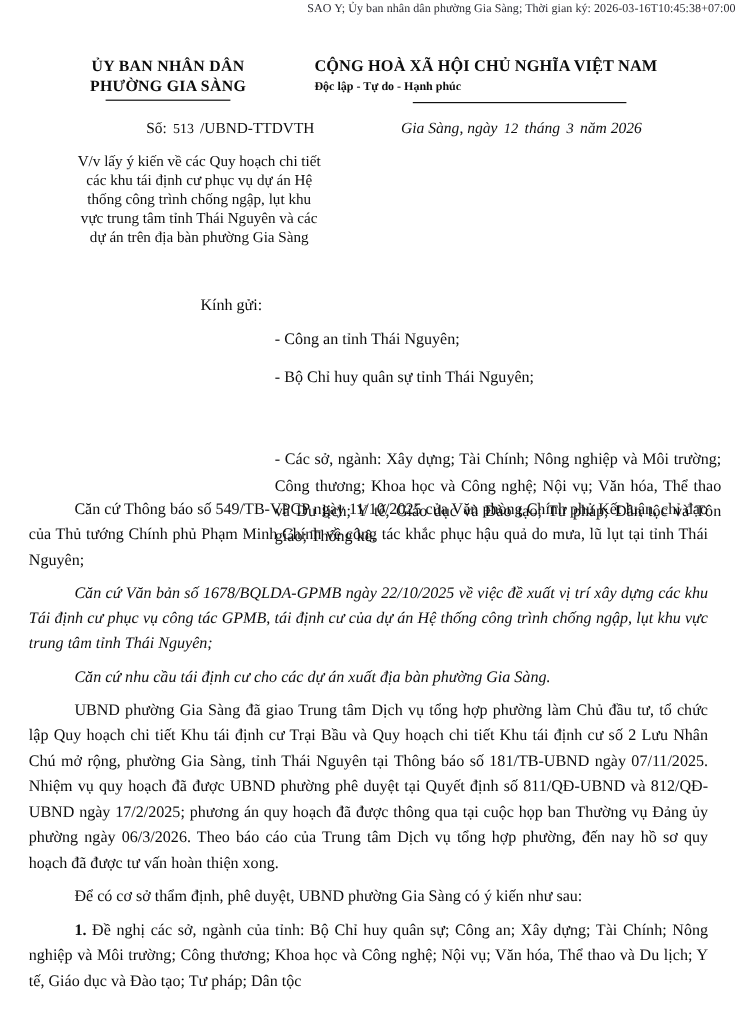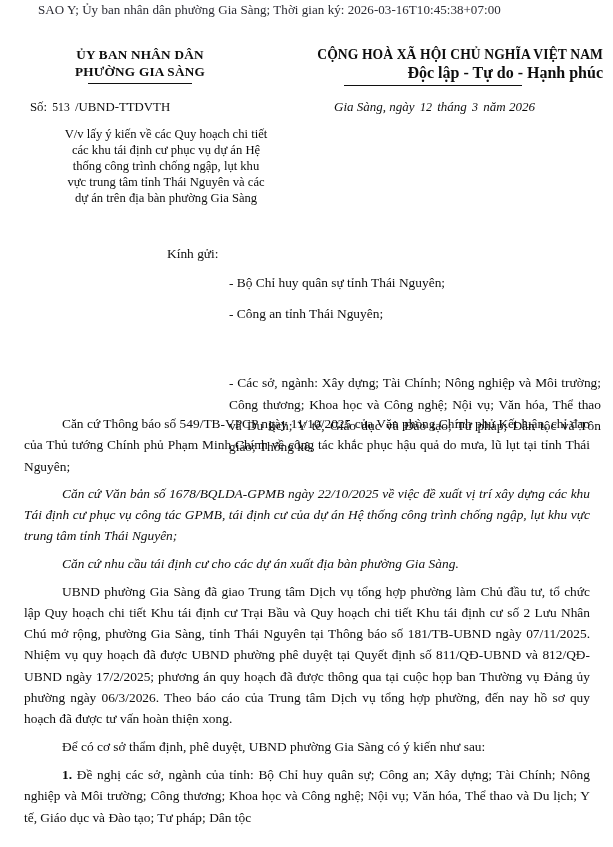--- a/index.html
+++ b/index.html
@@ -16,22 +16,22 @@
     position: relative;
     -webkit-font-smoothing: antialiased;
   }
 
   
   .sign-stamp {
     position: absolute;
     top: 2px;
     left: 0;
     width: 613px;
-    text-align: left;
-    font-size: 13px;
+    text-align: right;
+    font-size: 10px;
     letter-spacing: 0.05px;
     color: #2b2b33;
     white-space: nowrap;
     padding-left: 38px;
     box-sizing: border-box;
   }
 
   .page {
     position: absolute;
     top: 0;
@@ -51,38 +51,38 @@
     align-items: flex-start;
   }
   .lh-left {
     width: 262px;
     text-align: center;
     padding-left: 18px;
     box-sizing: border-box;
   }
   .lh-right {
     width: 351px;
-    text-align: right;
+    text-align: left;
     padding-right: 10px;
     box-sizing: border-box;
   }
   .org-name {
     font-size: 13.2px;
     font-weight: bold;
     line-height: 17px;
     letter-spacing: 0.25px;
   }
   .nation-name {
     font-size: 13.6px;
     font-weight: bold;
     line-height: 17px;
     letter-spacing: 0.1px;
   }
   .motto {
-    font-size: 16px;
+    font-size: 10px;
     font-weight: bold;
     line-height: 18px;
     margin-top: 1px;
   }
   .rule {
     height: 1.4px;
     background: #101010;
     margin: 3px auto 0 auto;
   }
   .rule-left { width: 104px; }
@@ -92,21 +92,21 @@
   .ref-row {
     position: absolute;
     top: 99px;
     left: 0;
     width: 613px;
     display: flex;
     align-items: baseline;
   }
   .ref-left {
     width: 262px;
-    text-align: left;
+    text-align: right;
     padding-left: 30px;
     box-sizing: border-box;
     font-size: 12.8px;
     white-space: nowrap;
   }
   .ref-left .num {
     font-size: 11.6px;
     padding: 0 2px;
   }
   .ref-right {
@@ -219,22 +219,22 @@
       <span>năm</span>
       <span>2026</span>
     </div>
   </div>
 
   <div class="subject">V/v lấy ý kiến về các Quy hoạch chi tiết các khu tái định cư phục vụ dự án Hệ thống công trình chống ngập, lụt khu vực trung tâm tỉnh Thái Nguyên và các dự án trên địa bàn phường Gia Sàng</div>
 
   <div class="recipients">
     <div class="kinh-gui">Kính gửi:</div>
     <div class="rcp-list">
+      <div class="rcp-item">- Công an tỉnh Thái Nguyên;</div>
       <div class="rcp-item">- Bộ Chỉ huy quân sự tỉnh Thái Nguyên;</div>
-      <div class="rcp-item">- Công an tỉnh Thái Nguyên;</div>
       <div class="rcp-item multi">- Các sở, ngành: Xây dựng; Tài Chính; Nông nghiệp và Môi trường; Công thương; Khoa học và Công nghệ; Nội vụ; Văn hóa, Thể thao và Du lịch; Y tế, Giáo dục và Đào tạo; Tư pháp; Dân tộc và Tôn giáo; Thống kê.</div>
     </div>
   </div>
 
   <div class="body-text">
     <p class="para tight">Căn cứ Thông báo số 549/TB-VPCP ngày 11/10/2025 của Văn phòng Chính phủ Kết luận, chỉ đạo của Thủ tướng Chính phủ Phạm Minh Chính về công tác khắc phục hậu quả do mưa, lũ lụt tại tỉnh Thái Nguyên;</p>
     <p class="para tight">Căn cứ Văn bản số 1678/BQLDA-GPMB ngày 22/10/2025 về việc đề xuất vị trí xây dựng các khu Tái định cư phục vụ công tác GPMB, tái định cư của dự án Hệ thống công trình chống ngập, lụt khu vực trung tâm tỉnh Thái Nguyên;</p>
     <p class="para tight">Căn cứ nhu cầu tái định cư cho các dự án xuất địa bàn phường Gia Sàng.</p>
     <p class="para">UBND phường Gia Sàng đã giao Trung tâm Dịch vụ tổng hợp phường làm Chủ đầu tư, tổ chức lập Quy hoạch chi tiết Khu tái định cư Trại Bầu và Quy hoạch chi tiết Khu tái định cư số 2 Lưu Nhân Chú mở rộng, phường Gia Sàng, tỉnh Thái Nguyên tại Thông báo số 181/TB-UBND ngày 07/11/2025. Nhiệm vụ quy hoạch đã được UBND phường phê duyệt tại Quyết định số 811/QĐ-UBND và 812/QĐ-UBND ngày 17/2/2025; phương án quy hoạch đã được thông qua tại cuộc họp ban Thường vụ Đảng ủy phường ngày 06/3/2026. Theo báo cáo của Trung tâm Dịch vụ tổng hợp phường, đến nay hồ sơ quy hoạch đã được tư vấn hoàn thiện xong.</p>
     <p class="para">Để có cơ sở thẩm định, phê duyệt, UBND phường Gia Sàng có ý kiến như sau:</p>

